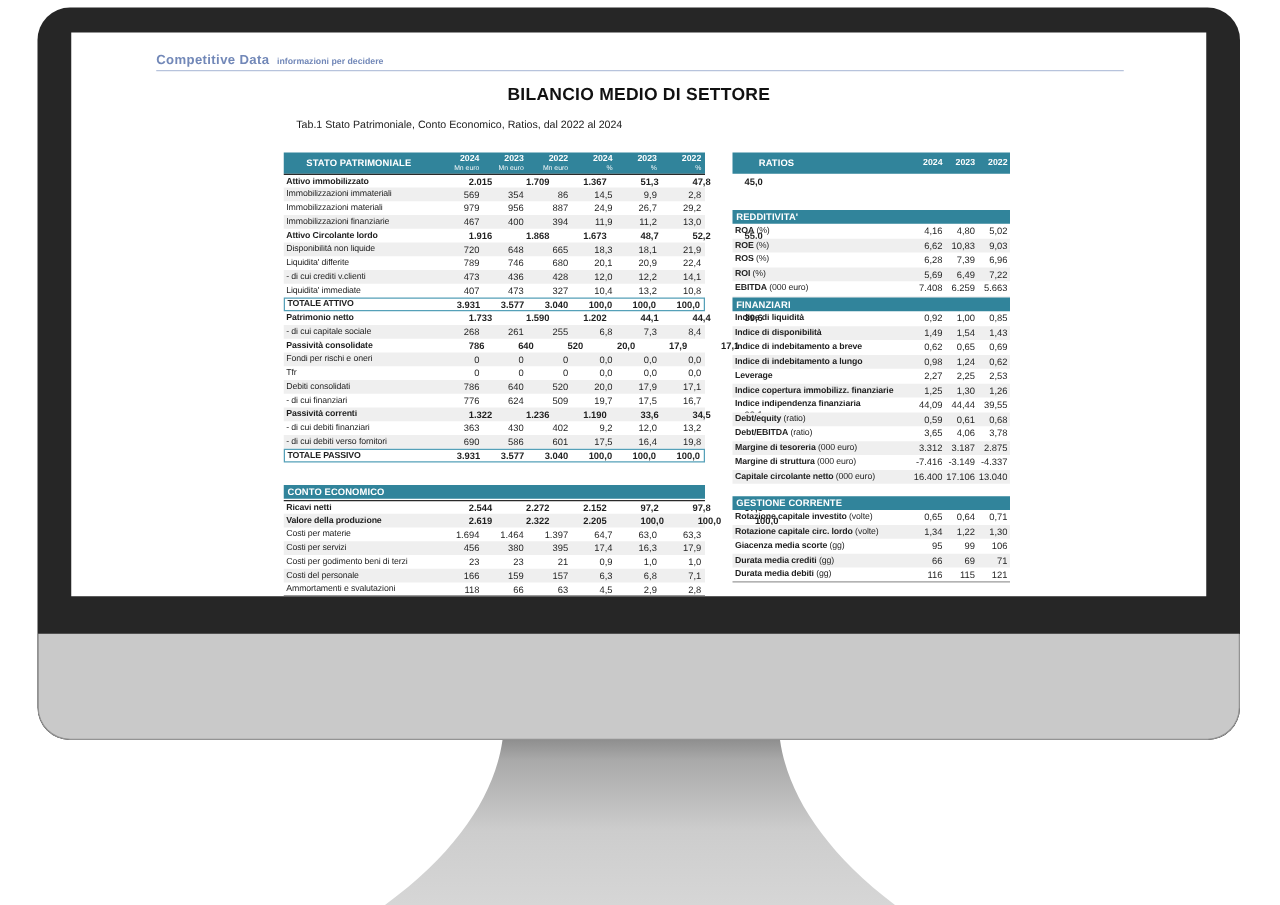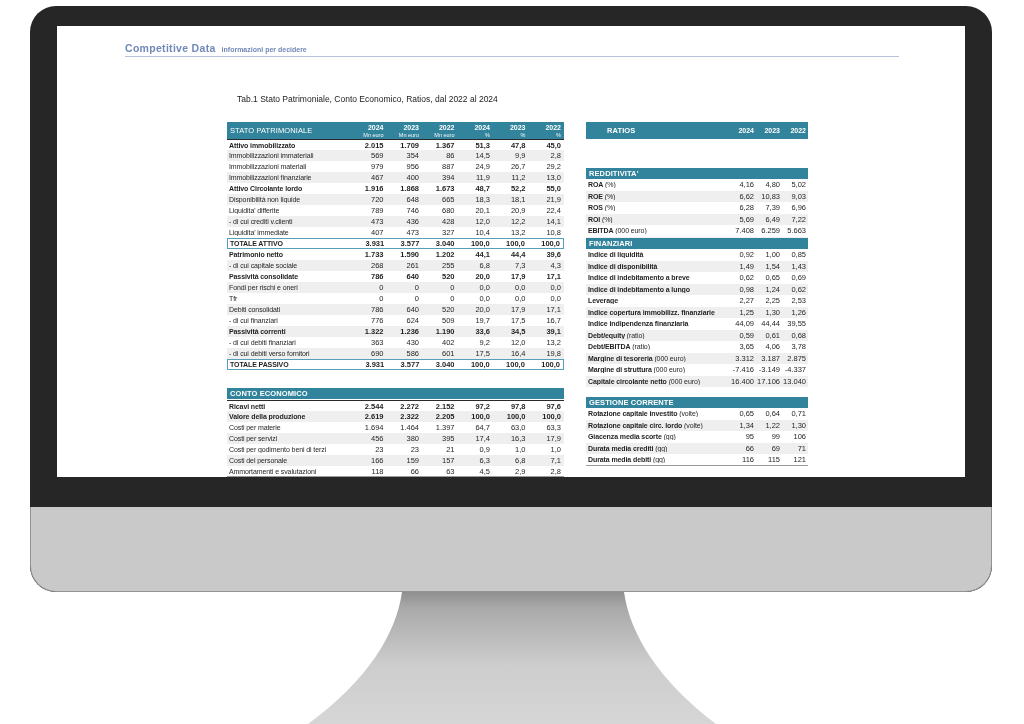--- a/index.html
+++ b/index.html
@@ -27,31 +27,31 @@
   .brand{position:absolute;left:68px;top:12px;white-space:nowrap;}
   .brand .name{font-size:10.5px;font-weight:bold;color:var(--brand);letter-spacing:.3px;}
   .brand .tagline{font-size:7px;font-weight:bold;color:var(--brand);margin-left:6px;}
   .brand-rule{position:absolute;left:68px;top:30px;width:774px;height:1px;background:#b7c3dc;}
   .page-title{position:absolute;left:0;top:41px;width:908px;text-align:center;
     font-size:14px;font-weight:bold;letter-spacing:.2px;color:#111;}
   .page-subtitle{position:absolute;left:180px;top:68px;font-size:8.5px;color:#222;}
 
   
   .thead{display:flex;align-items:stretch;background:var(--teal);color:#fff;height:17px;}
-  .thead .tt{flex:0 0 auto;font-size:7.5px;font-weight:normal;align-self:center;padding-left:3px;letter-spacing:.1px;}
+  .thead .tt{flex:0 0 auto;font-size:7.5px;font-weight:bold;align-self:center;padding-left:18px;letter-spacing:.1px;}
   .thead .yc{display:flex;flex-direction:column;justify-content:center;text-align:right;padding-right:3px;}
   .thead .yc .yr{font-size:7px;font-weight:bold;line-height:8px;}
   .thead .yc .un{font-size:5.5px;line-height:6px;opacity:.95;}
   .bar{background:var(--teal);color:#fff;font-size:7.5px;font-weight:bold;
     height:11px;line-height:11px;padding-left:3px;letter-spacing:.1px;}
   .trow{display:flex;align-items:center;height:11px;font-size:7.5px;}
   .trow:nth-child(even){background:var(--zebra);}
   .trow .lbl{white-space:nowrap;overflow:hidden;font-size:7px;padding-left:2px;letter-spacing:-.1px;}
   .trow .val{text-align:right;padding-right:3px;}
-  .trow.bold{font-weight:bold;}
+  .trow.bold{font-weight:bold;gap:24px;}
   .trow.bold .lbl{font-size:7px;}
   .trow.total{font-weight:bold;background:#fff !important;
     border:1.5px solid var(--totalBorder);}
   .trow.first{border-top:1.5px solid #2a2a2a;}
   .trow.last{border-bottom:1px solid #9a9a9a;}
 
   
   .ltable{position:absolute;width:337px;}
   .ltable .lbl{flex:0 0 124px;}
   .ltable .val{flex:1 1 0;}
@@ -81,20 +81,21 @@
 <div id="stage">
 
   <div class="monitor">
     <div class="screen">
 
       <div class="brand">
         <span class="name">Competitive Data</span><span class="tagline">informazioni per decidere</span>
       </div>
       <div class="brand-rule"></div>
 
+      <div class="page-title">BILANCIO MEDIO DI SETTORE</div>
       <div class="page-subtitle">Tab.1 Stato Patrimoniale, Conto Economico, Ratios, dal 2022 al 2024</div>
 
       <div class="ltable" id="sp">
         <div class="thead">
           <span class="tt">STATO PATRIMONIALE</span>
 
           <span style="display:contents"></span>
         <div class="yc">
               <div class="yr">2024</div>
               <div class="un">Mn euro</div>
@@ -220,21 +221,21 @@
               <span class="val">44,4</span>
               <span class="val">39,6</span>
             </div>
             <div class="trow sub">
               <span class="lbl">- di cui capitale sociale</span>
               <span class="val">268</span>
               <span class="val">261</span>
               <span class="val">255</span>
               <span class="val">6,8</span>
               <span class="val">7,3</span>
-              <span class="val">4,3</span>
+              <span class="val">8,4</span>
             </div>
             <div class="trow bold">
               <span class="lbl">Passività consolidate</span>
               <span class="val">786</span>
               <span class="val">640</span>
               <span class="val">520</span>
               <span class="val">20,0</span>
               <span class="val">17,9</span>
               <span class="val">17,1</span>
             </div>

